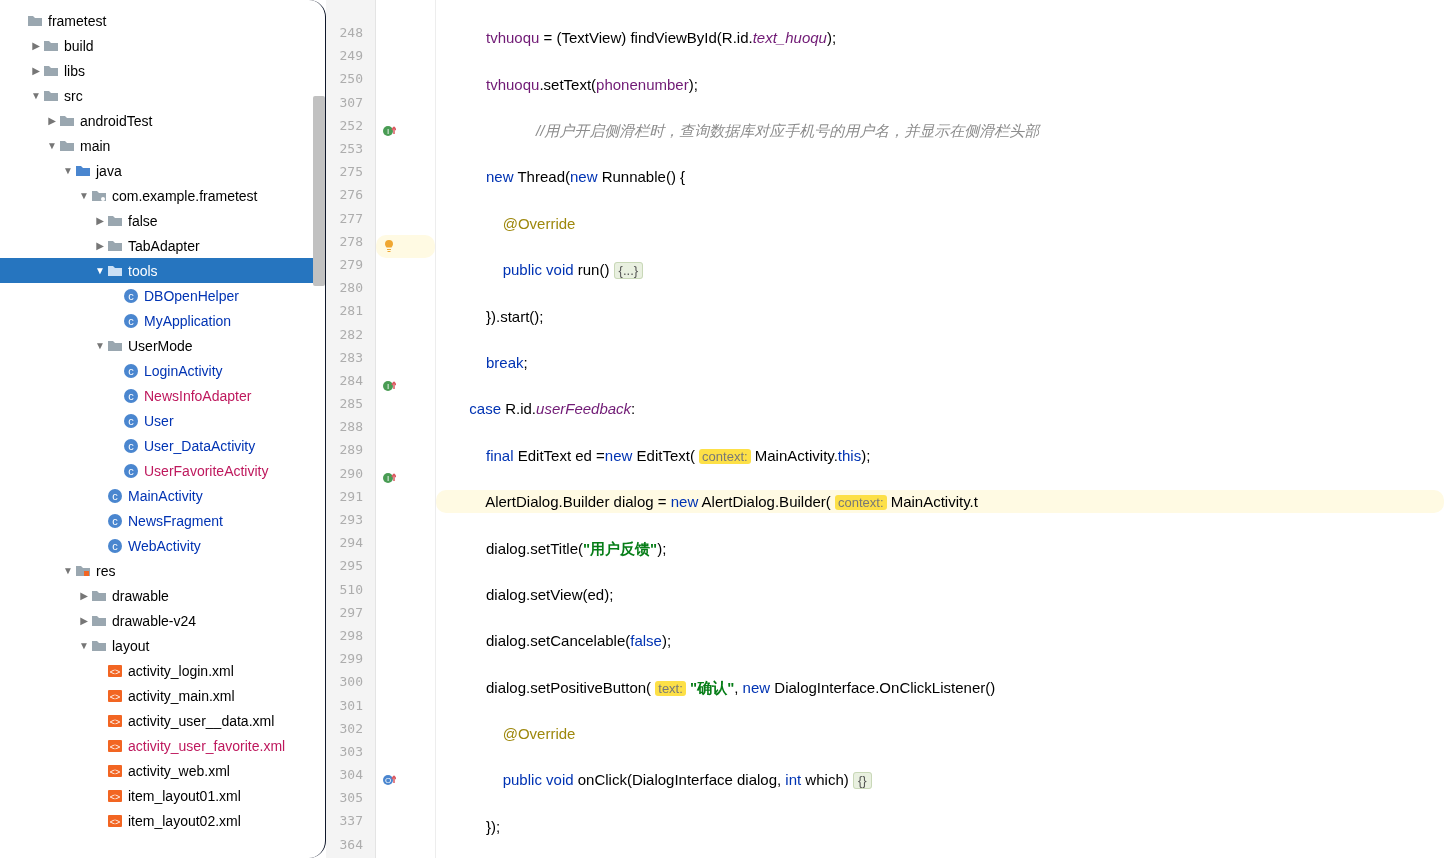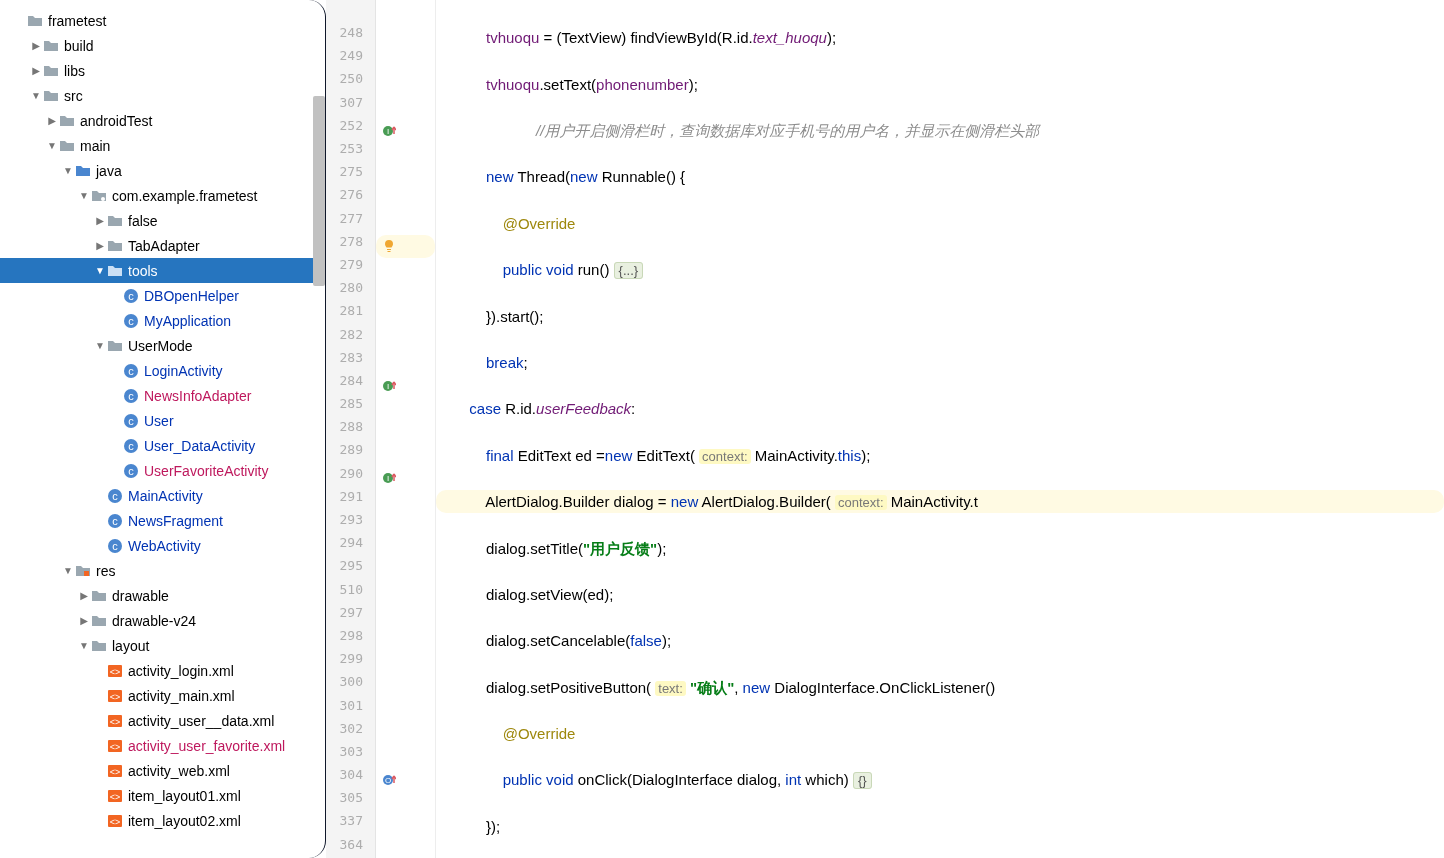--- a/index.html
+++ b/index.html
@@ -20,21 +20,21 @@
 .g-line{height:23.2px;display:flex;align-items:center;justify-content:flex-end;padding-right:12px;color:#adadad;font-size:13px;font-family:"Consolas","Monaco",monospace;}
 .marker-col{width:60px;background:#fff;border-right:1px solid #ededed;padding-top:3px;}
 .m-line{height:23.2px;display:flex;align-items:center;justify-content:flex-start;padding-left:6px;}
 .code{flex:1;padding-top:3px;font-family:"Consolas","Monaco",monospace;font-size:15px;line-height:23.2px;white-space:pre;}
 .c-line{height:23.2px;}
 .hl{background:#fffae3;border-radius:10px;}
 .kw{color:#0033B3;}
 .str{color:#067D17;font-weight:bold;}
 .cmt{color:#8C8C8C;font-style:italic;margin-top:18px;}
 .ann{color:#9E880D;}
-.hint{background:#fef9c3;color:#787878;border-radius:3px;padding:0 3px;font-size:13px;}
+.hint{background:#fde047;color:#787878;border-radius:3px;padding:0 3px;font-size:13px;}
 .fold{background:#e9f0e0;border:1px solid #c9d8b8;border-radius:3px;padding:0 4px;color:#555;font-size:13px;}
 svg{display:block;}
 .purple{color:#701a75;}
 </style>
 </head>
 <body>
 
 <div class="tree">
 <div class="tree-item ind1">
       <span class="arrow"></span>

